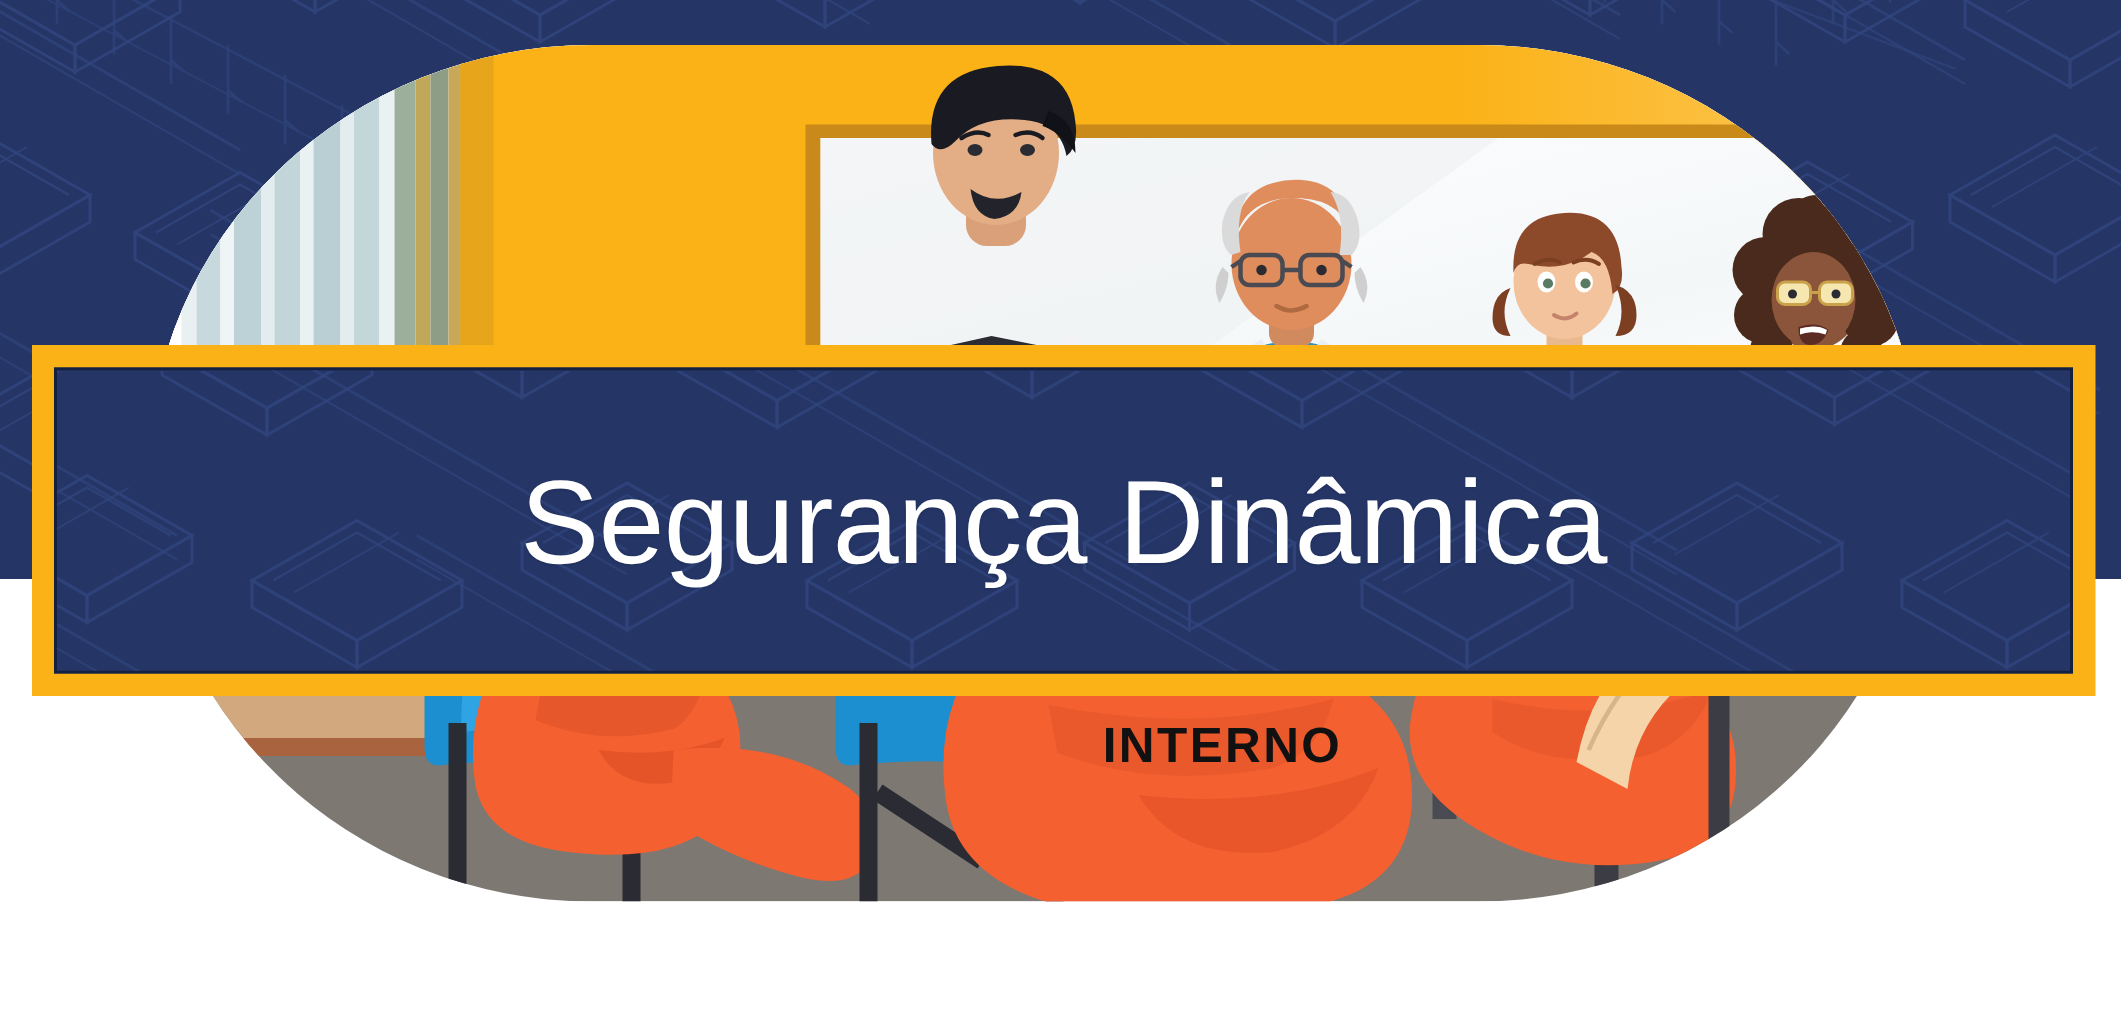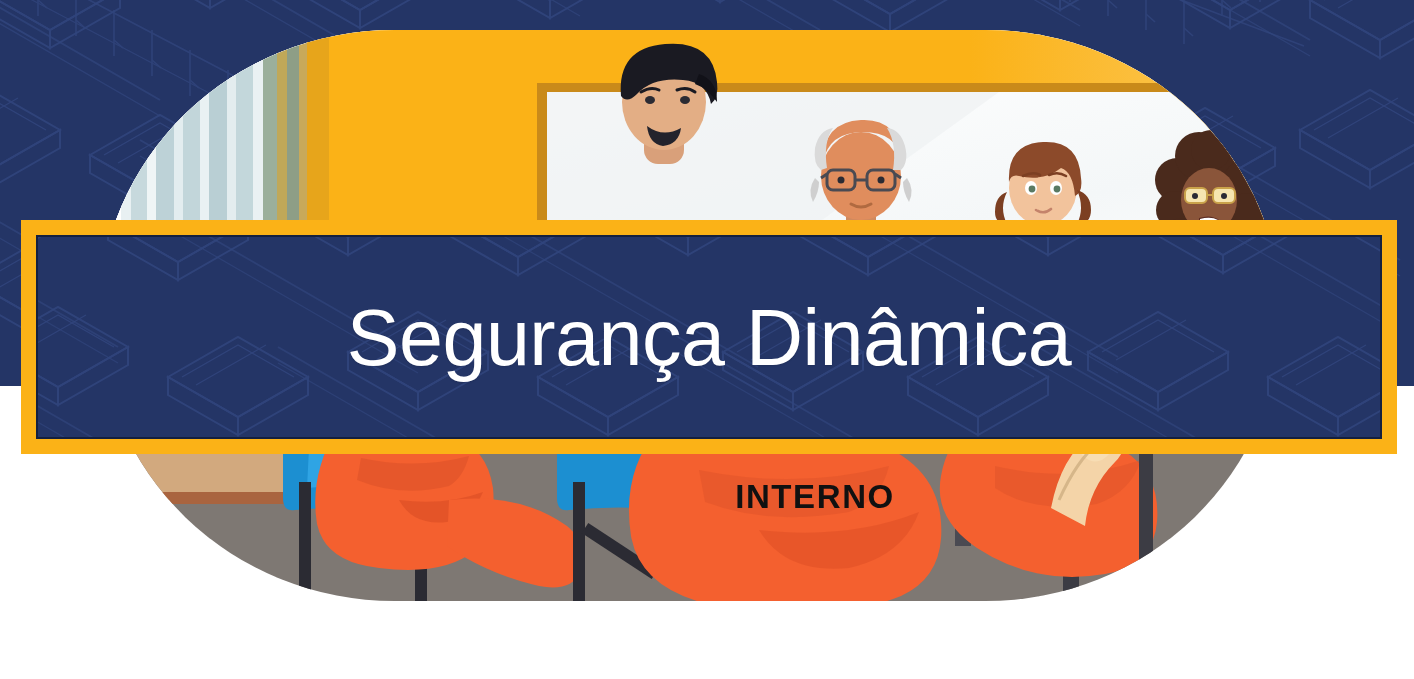--- a/index.html
+++ b/index.html
@@ -44,21 +44,21 @@
   }
   .illus{
     position:absolute;
     left:0; top:0;
     width:1182px; height:571px;
   }
 
   
   .title-banner{
     position:absolute;
-    left:21px; top:220px;
+    left:21px; top:230px;
     width:1376px; height:234px;
     background:#FBB217;
     box-sizing:border-box;
     padding:15px;
   }
   .title-inner{
     position:relative;
     width:100%; height:100%;
     background:#253566;
     border:2px solid #14203f;

